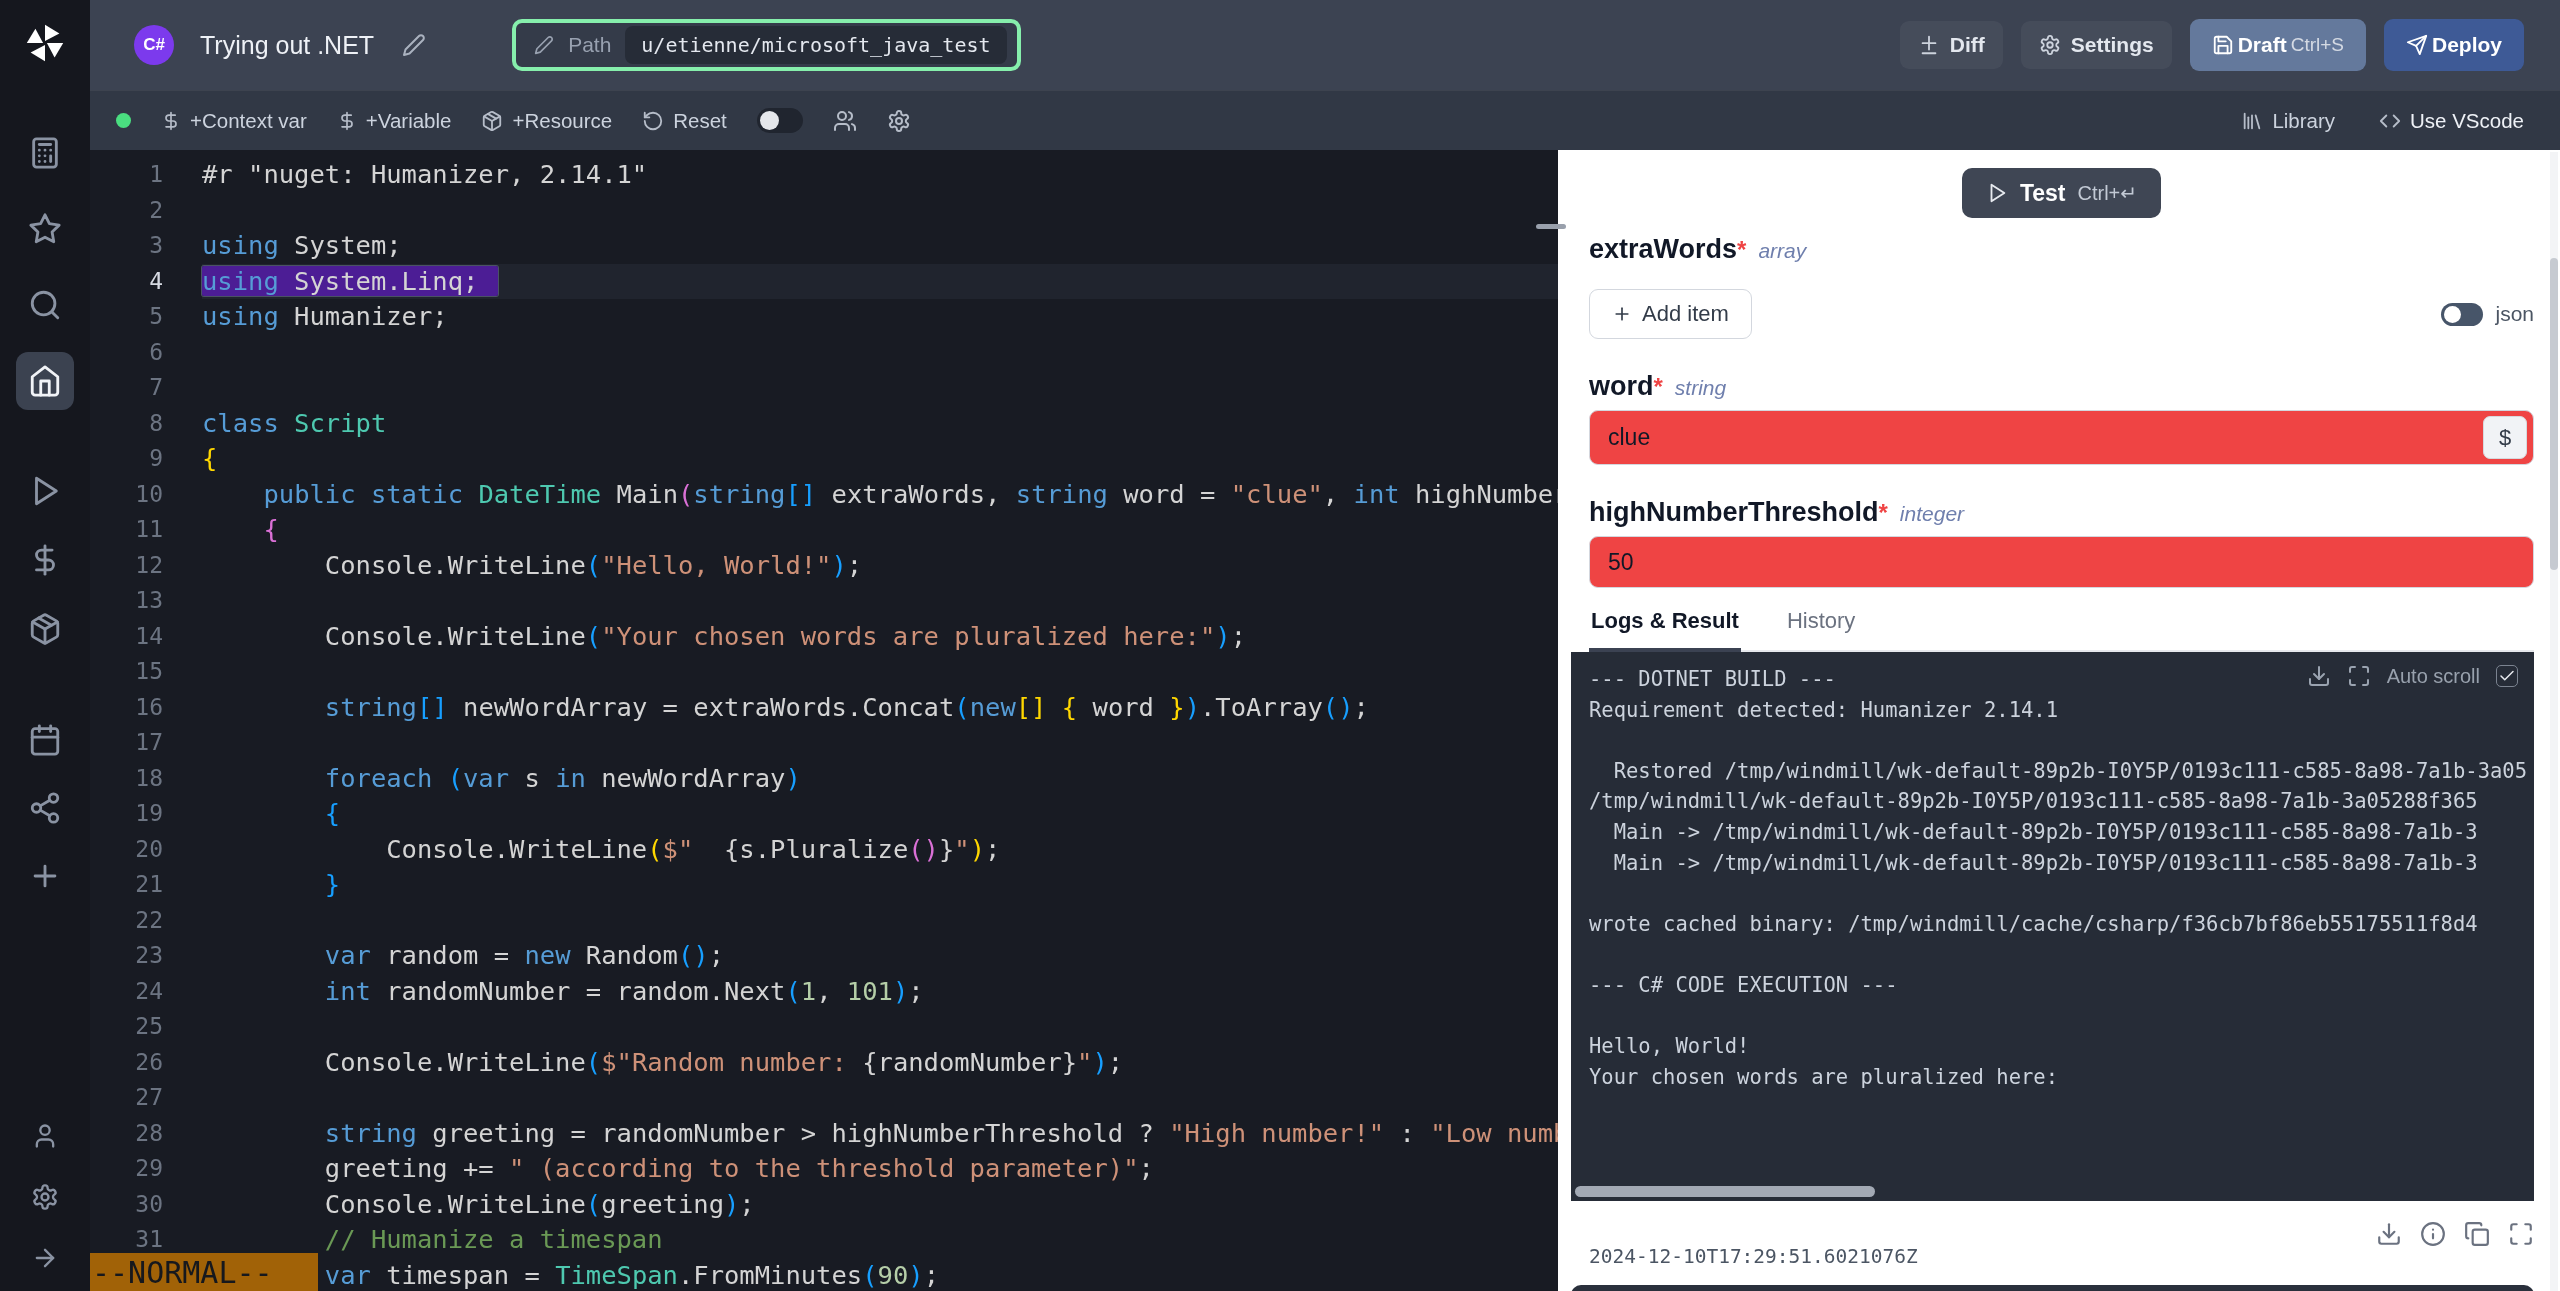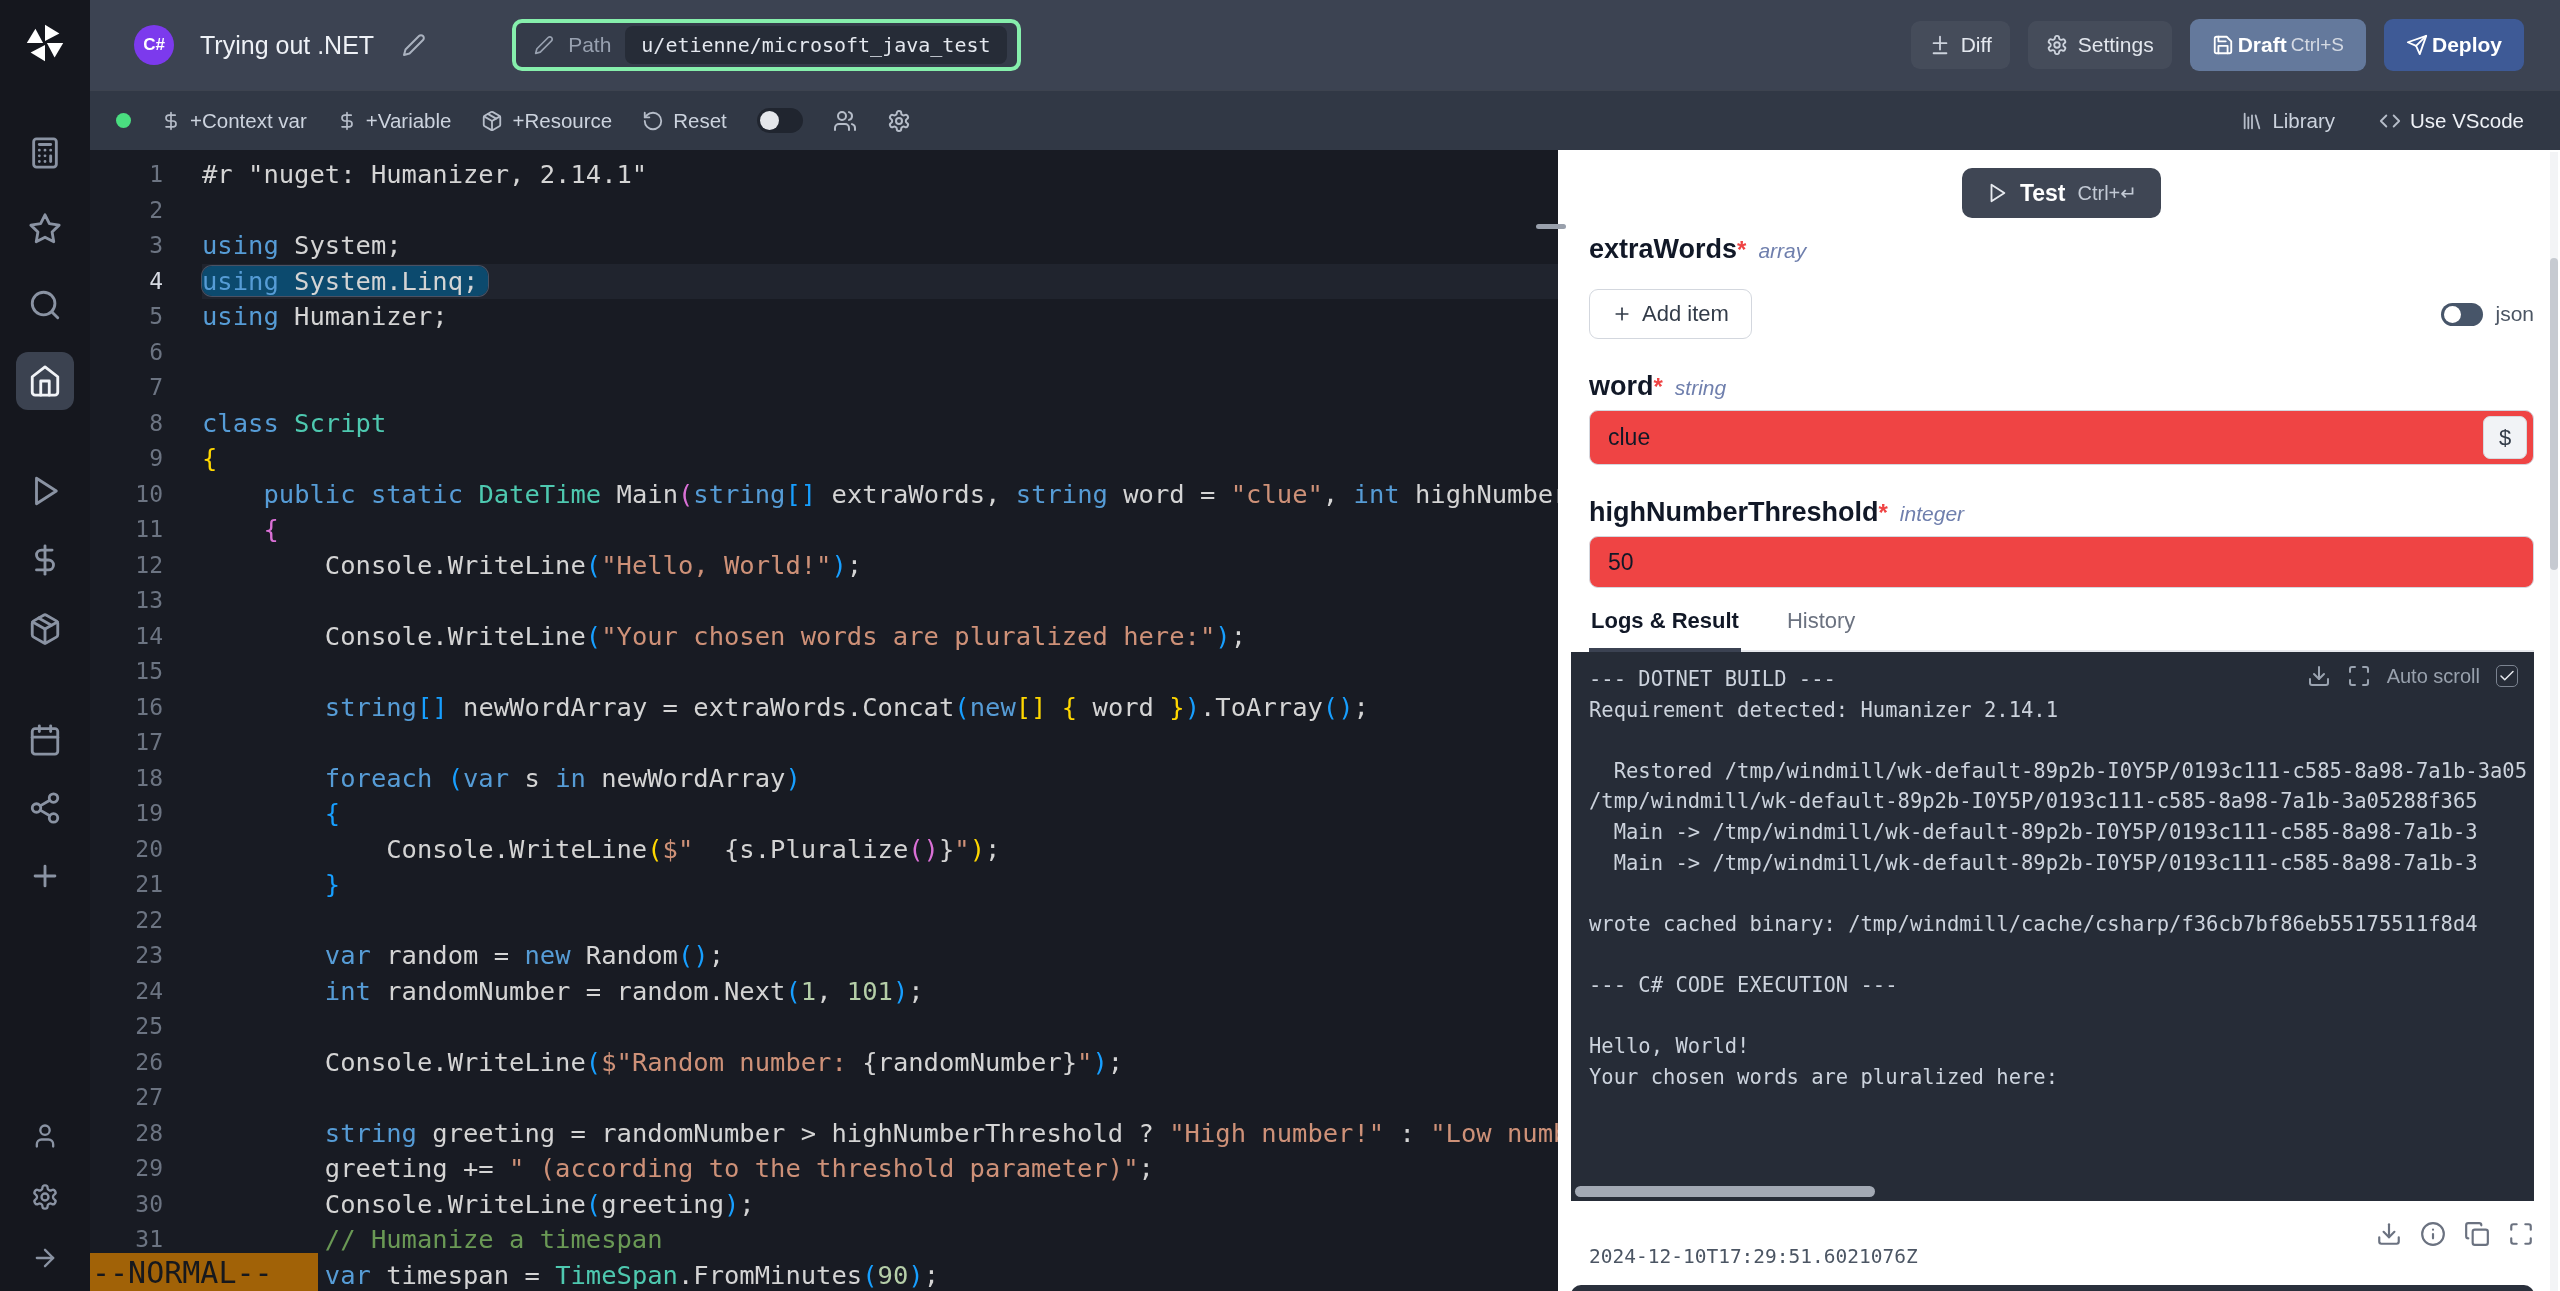--- a/index.html
+++ b/index.html
@@ -36,21 +36,21 @@
   .hdr-title { color:#eef1f6; font-size:25px; margin-left:26px; white-space:nowrap; }
   .edit-ic { margin-left:28px; color:#aab2bf; }
   .path-pill { margin-left:86px; height:52px; background:#343b49; border:4px solid #86efac;
     border-radius:10px; display:flex; align-items:center; padding:0 10px 0 18px; gap:14px; }
   .path-label { color:#98a1b0; font-size:21px; }
   .path-pill .icon { color:#98a1b0; }
   .path-value { background:#262c37; border-radius:8px; height:38px; display:flex; align-items:center;
     padding:0 16px; color:#e4e8ef; font-size:20px; font-family:"DejaVu Sans Mono", monospace; }
   .hdr-right { margin-left:auto; display:flex; align-items:center; gap:18px; }
   .ghost-btn { display:flex; align-items:center; gap:10px; color:#e3e7ee; font-size:21px;
-    padding:12px 18px; border-radius:9px; background:rgba(255,255,255,.05); cursor:pointer; }
+    padding:12px 18px; border-radius:9px; background:rgba(255,255,255,.05); cursor:pointer;font-weight:bold; }
   .ghost-btn .icon { color:#cdd3dd; }
   .solid-btn { height:52px; border-radius:9px; display:flex; align-items:center; gap:4px;
     padding:0 22px; color:#fff; font-size:21px; font-weight:600; cursor:pointer; }
   .btn-draft { background:#64799c; }
   .btn-deploy { background:#3e5a96; }
   .kbd { color:rgba(255,255,255,.72); font-size:19px; font-weight:400; }
 
   
   .toolbar { position:absolute; left:90px; right:0; top:90px; height:60px; background:#313845;
     border-top:1px solid rgba(255,255,255,.06); display:flex; align-items:center;
@@ -67,21 +67,21 @@
 
   
   .editor { position:absolute; left:90px; top:150px; width:1468px; height:1141px;
     background:#181b23; overflow:hidden; padding-top:7px; }
   .code-line { display:flex; height:35.5px; line-height:35.5px; white-space:pre;
     font-family:"DejaVu Sans Mono", monospace; font-size:25.5px; }
   .ln { width:73px; flex:none; text-align:right; color:#6c7482; font-size:23px; }
   .lc-wrap { flex:1; margin-left:39px; min-width:0; white-space:pre; }
   .code-line.current .lc-wrap { background:#20242e; }
   .code-line.current .ln { color:#d6dae2; }
-  .sel-box { background:#0c4a6e; box-shadow:0 0 0 1px #4a5264; border-radius:10px; padding-right:10px; }
+  .sel-box { background:#4c1d95; box-shadow:0 0 0 1px #4a5264; border-radius:2px; padding-right:20px; }
   .tk-d{color:#d4d4d4} .tk-k{color:#569cd6} .tk-t{color:#4ec9b0} .tk-s{color:#ce9178}
   .tk-n{color:#b5cea8} .tk-c{color:#6a9955} .tk-b1{color:#ffd700} .tk-b2{color:#da70d6} .tk-b3{color:#179fff}
 
   .vim-bar { position:absolute; left:90px; bottom:0; width:228px; height:38px; background:#a16207;
     color:#16181d; font-family:"DejaVu Sans Mono", monospace; font-size:30px; display:flex;
     align-items:center; padding-left:2px; z-index:10; }
   .splitter-dash { position:absolute; left:1536px; top:224px; width:30px; height:5px;
     border-radius:3px; background:#99a0ac; z-index:12; cursor:col-resize; }
 
   

